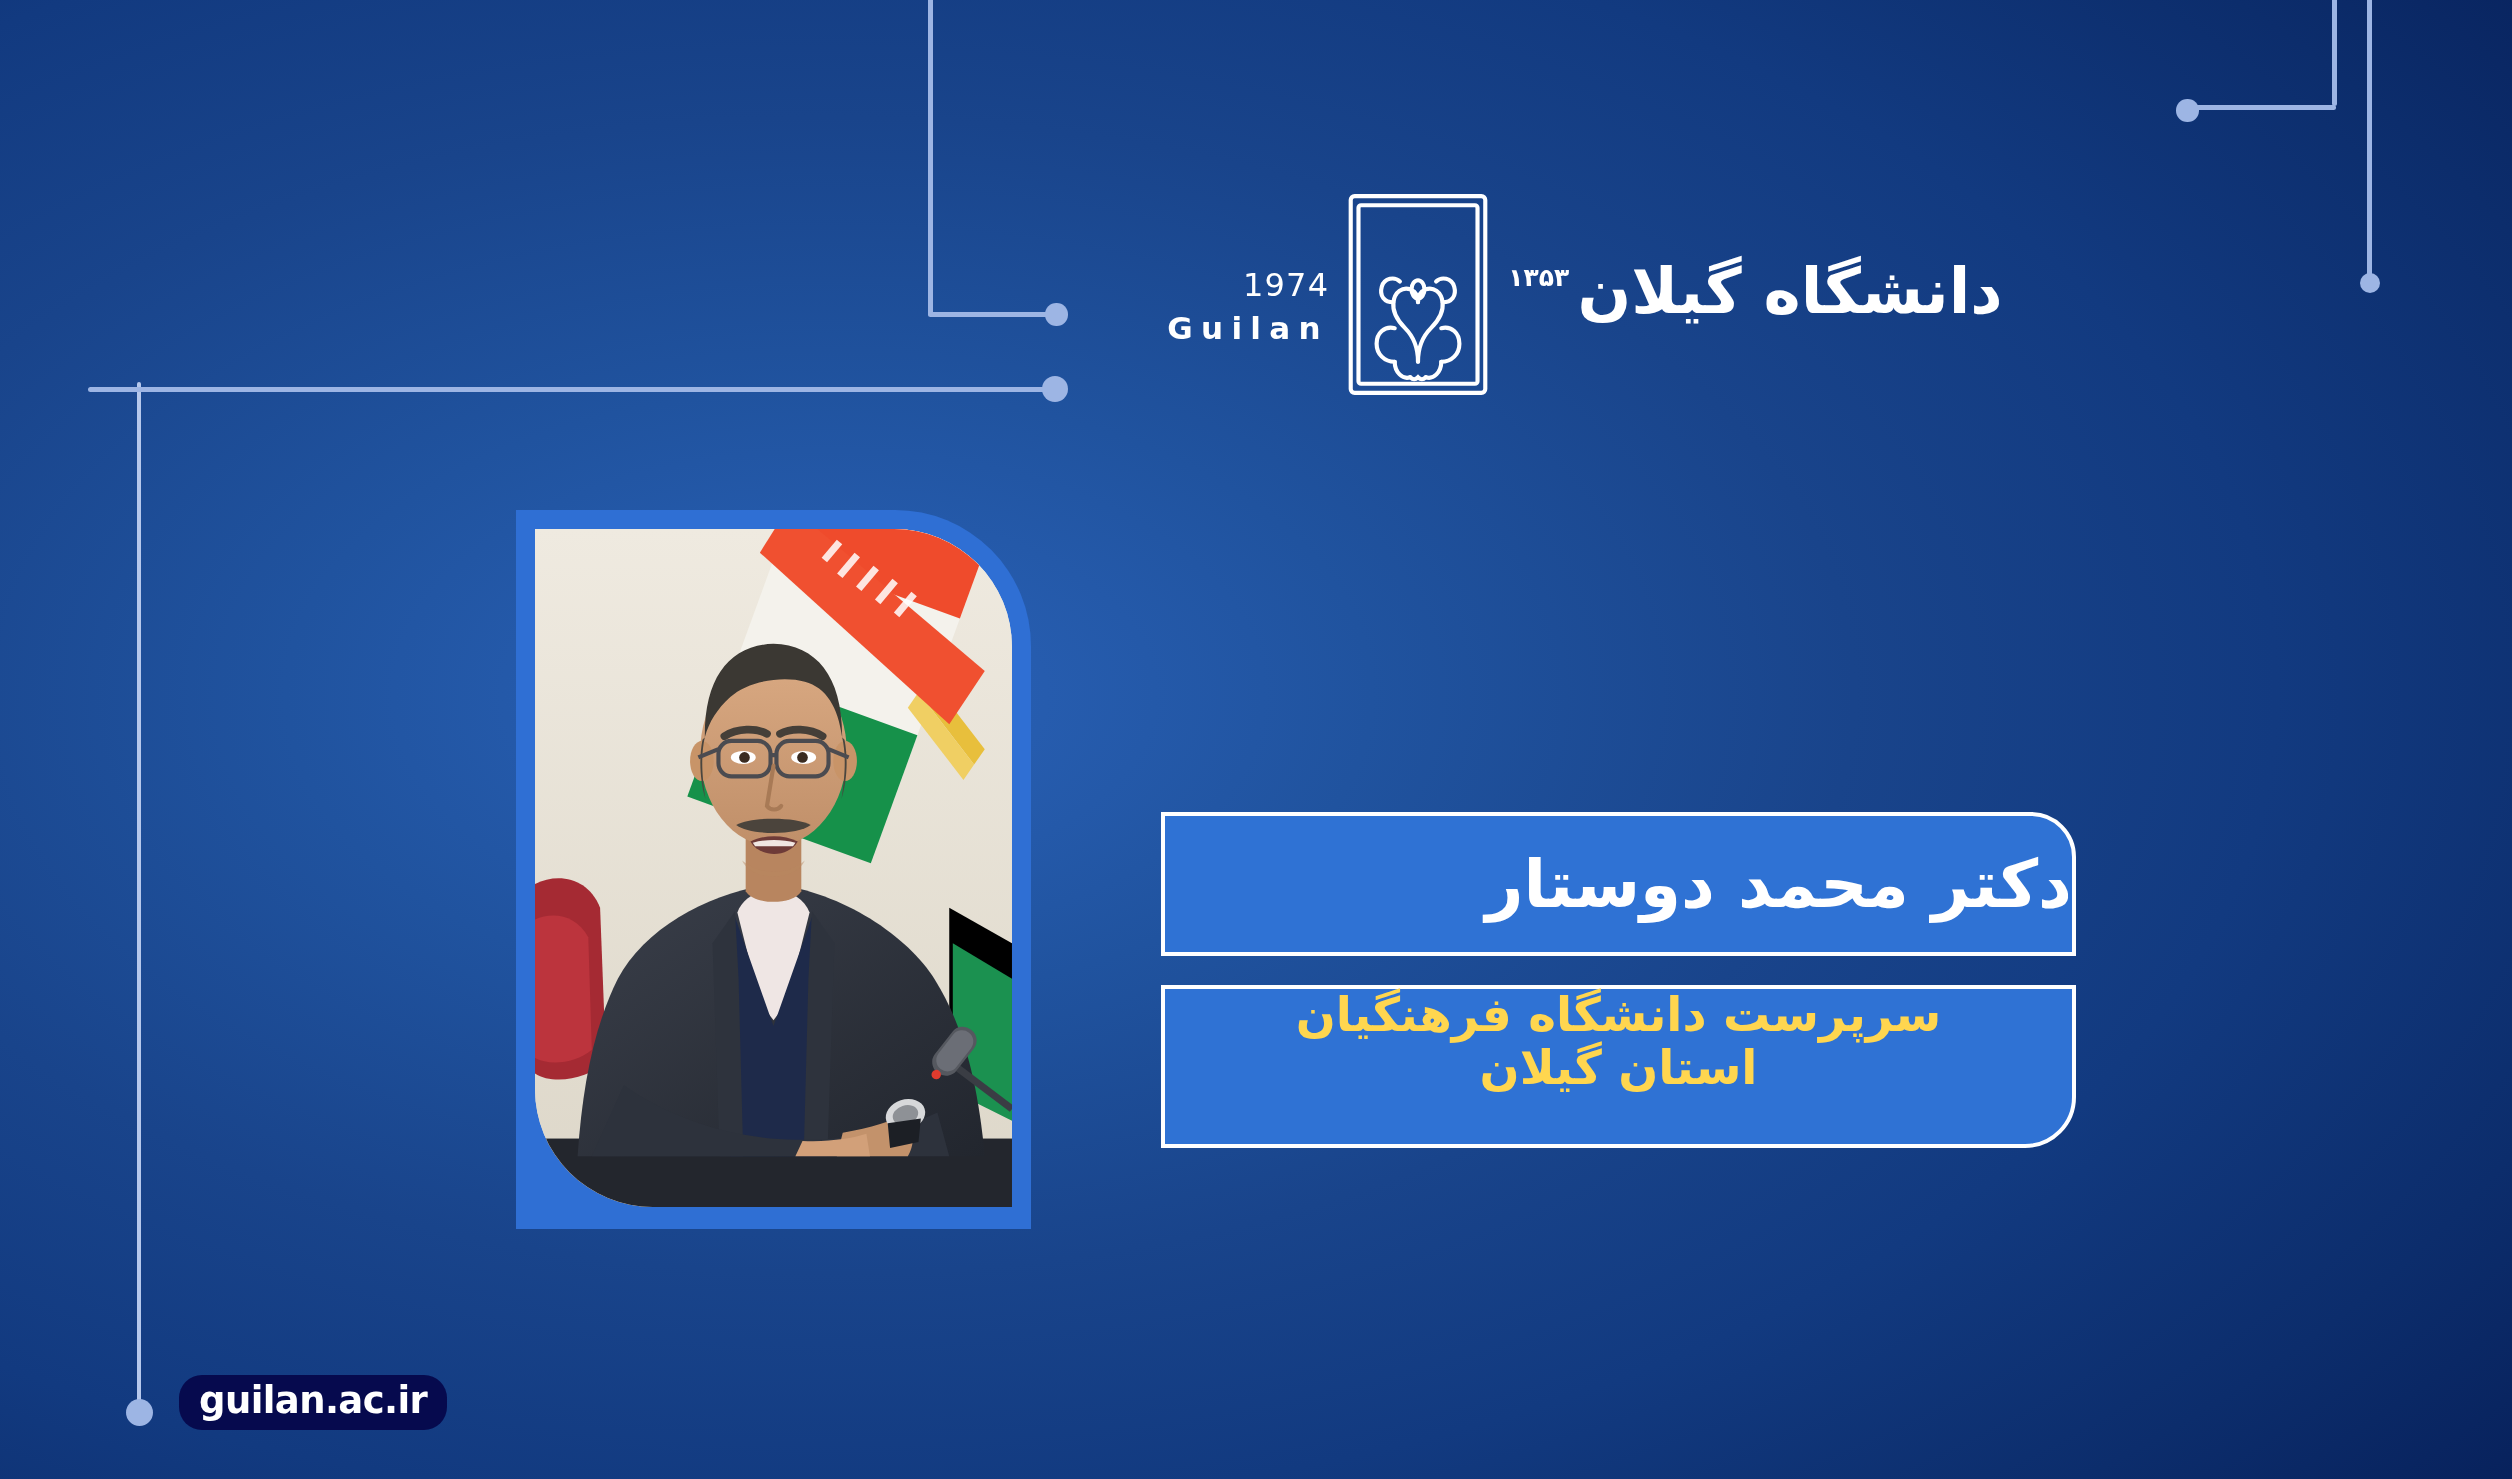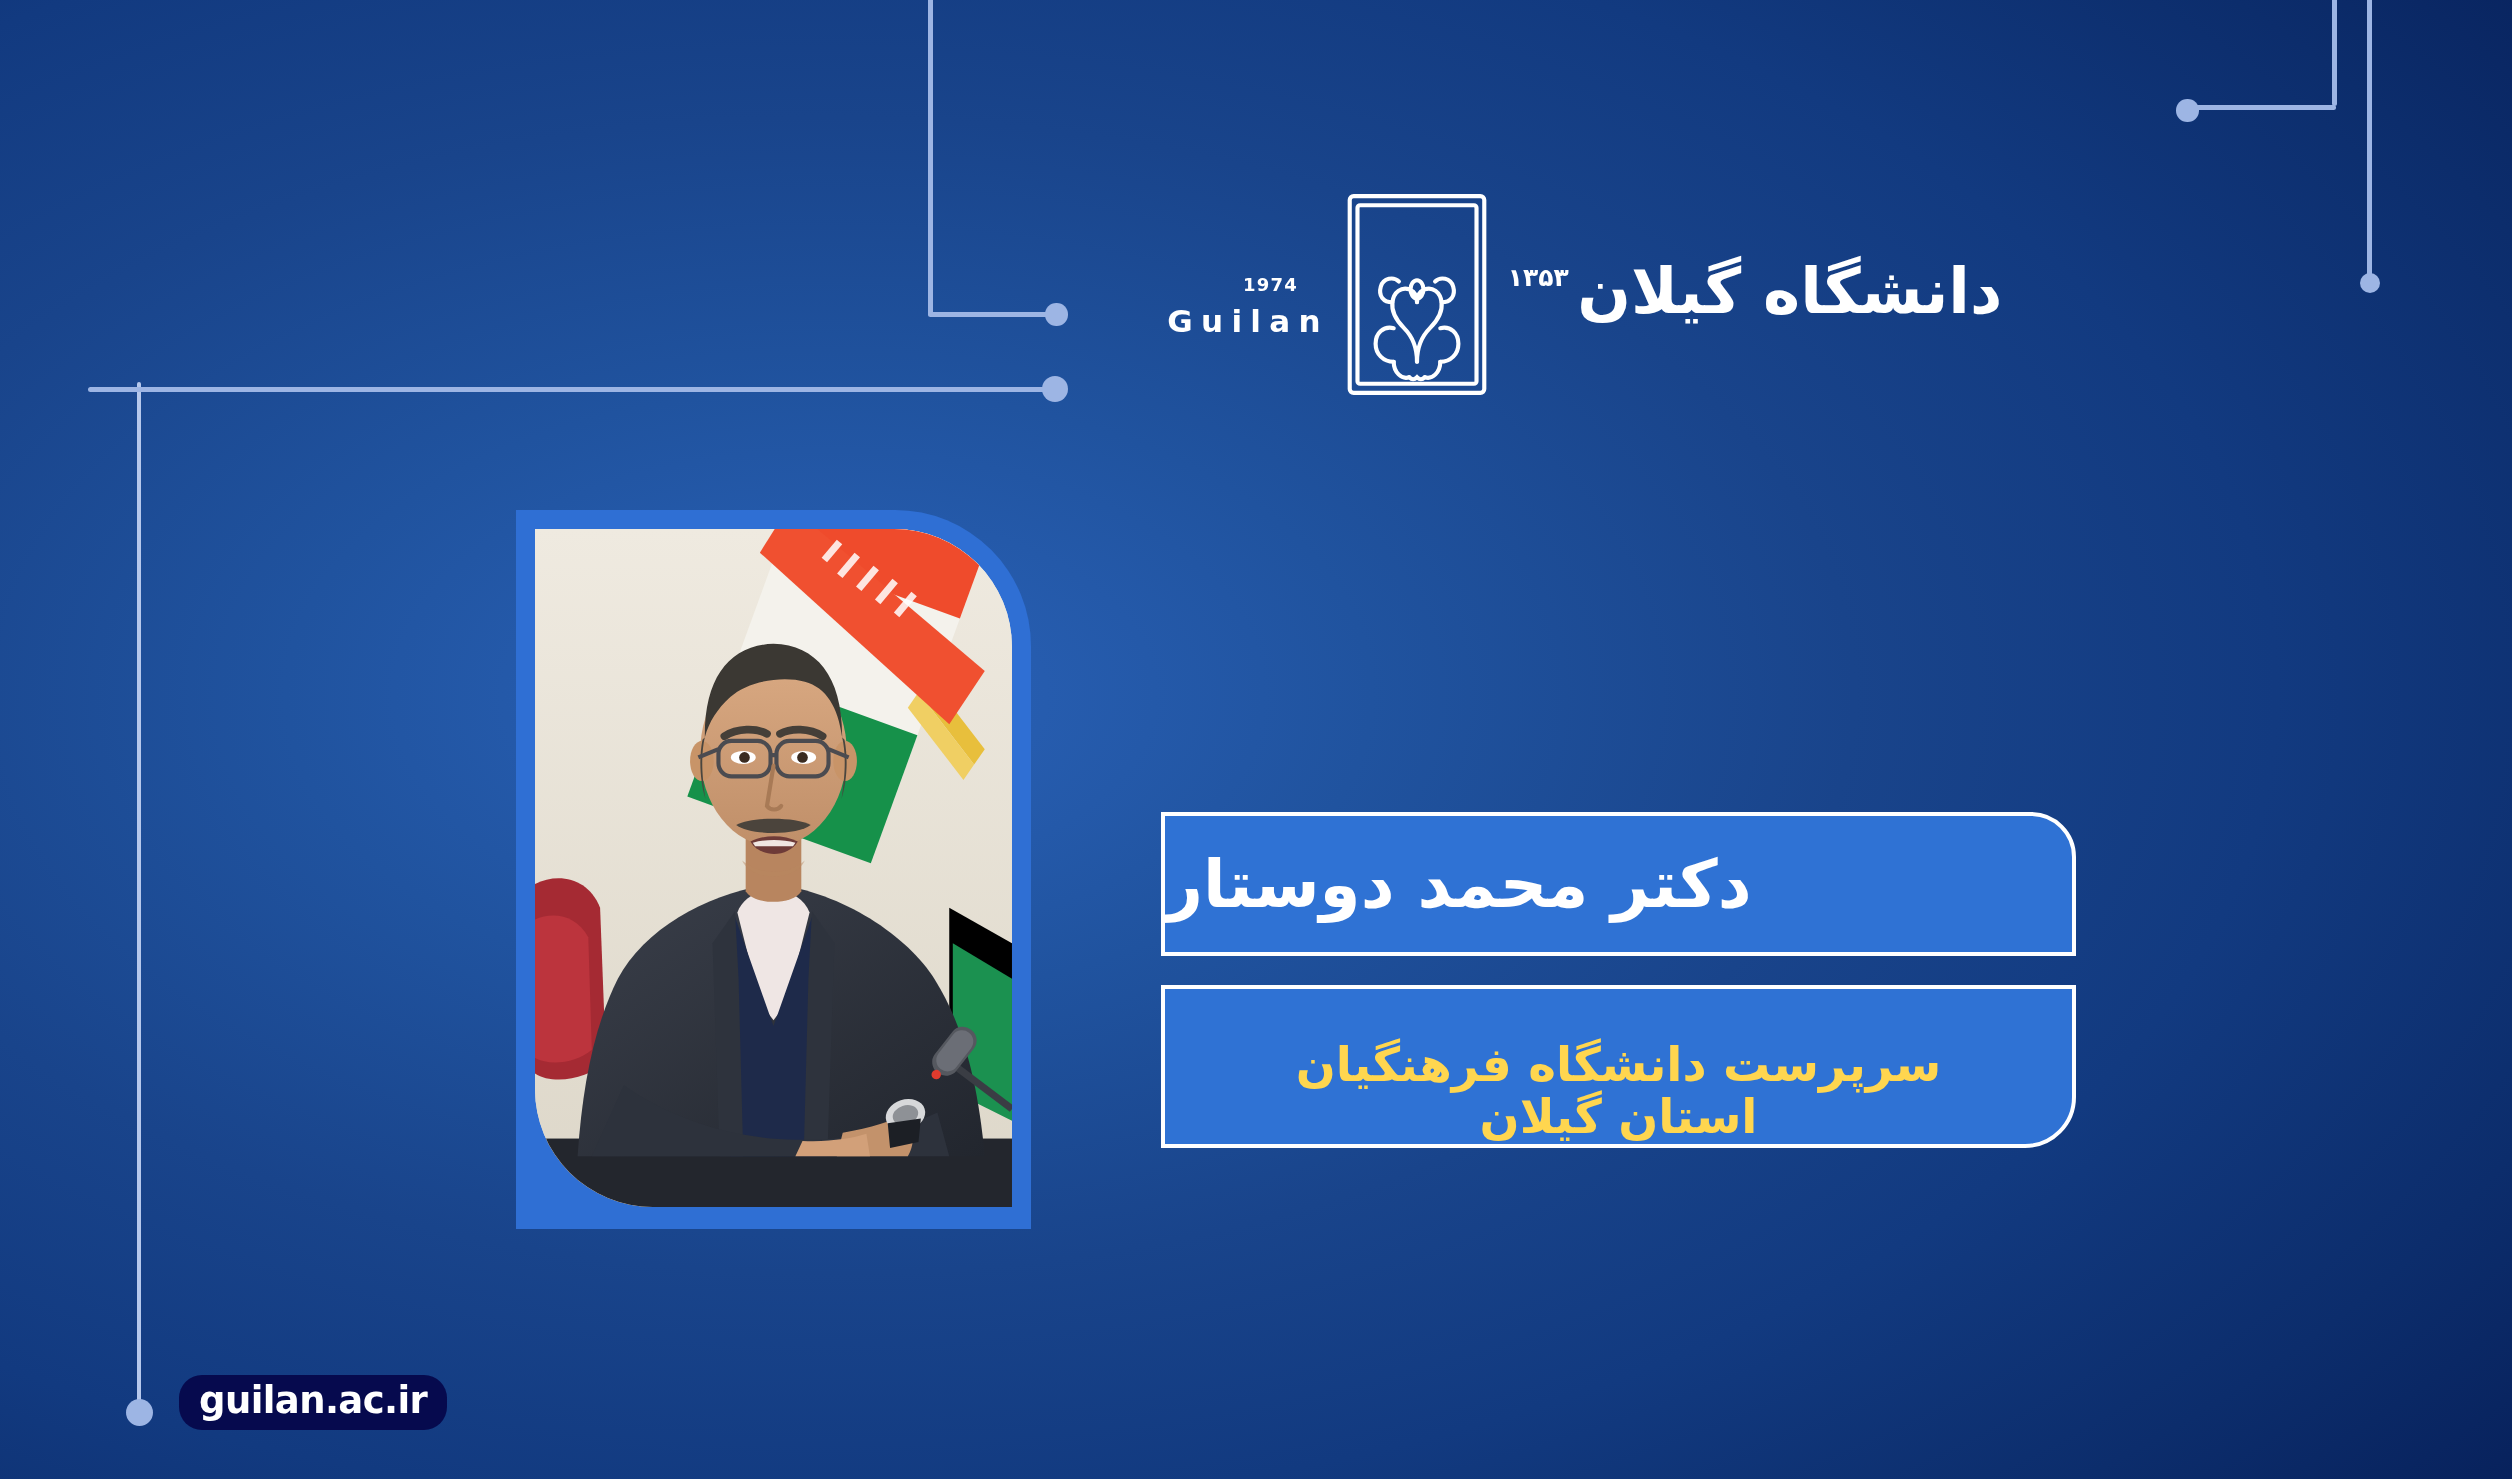--- a/index.html
+++ b/index.html
@@ -57,22 +57,22 @@
     align-items: center;
     justify-content: flex-start;
   }
   .logo-en {
     color: #ffffff;
     line-height: 1.0;
     text-align: left;
     margin-top: 22.5px;
   }
   .logo-year {
-    font-size: 18px;
-    font-weight: 700;
+    font-size: 32px;
+    font-weight: 400;
     letter-spacing: 1.2px;
     margin-left: 84px;
     margin-bottom: 12px;
   }
   .logo-univ {
     font-size: 37px;
     font-weight: 400;
     letter-spacing: 0px;
   }
   .logo-guilan {
@@ -130,21 +130,21 @@
   #photo-art { position: absolute; inset: 0; }
 
   
   .banner {
     position: absolute;
     background: #2f72d4;
     border: 4.1px solid #ffffff;
     box-sizing: border-box;
     display: flex;
     align-items: center;
-    justify-content: flex-end;
+    justify-content: flex-start;
     direction: rtl;
   }
   #name-banner {
     left: 1161px;
     top: 812px;
     width: 915px;
     height: 144px;
     border-top-right-radius: 45px;
   }
   #name-text {

